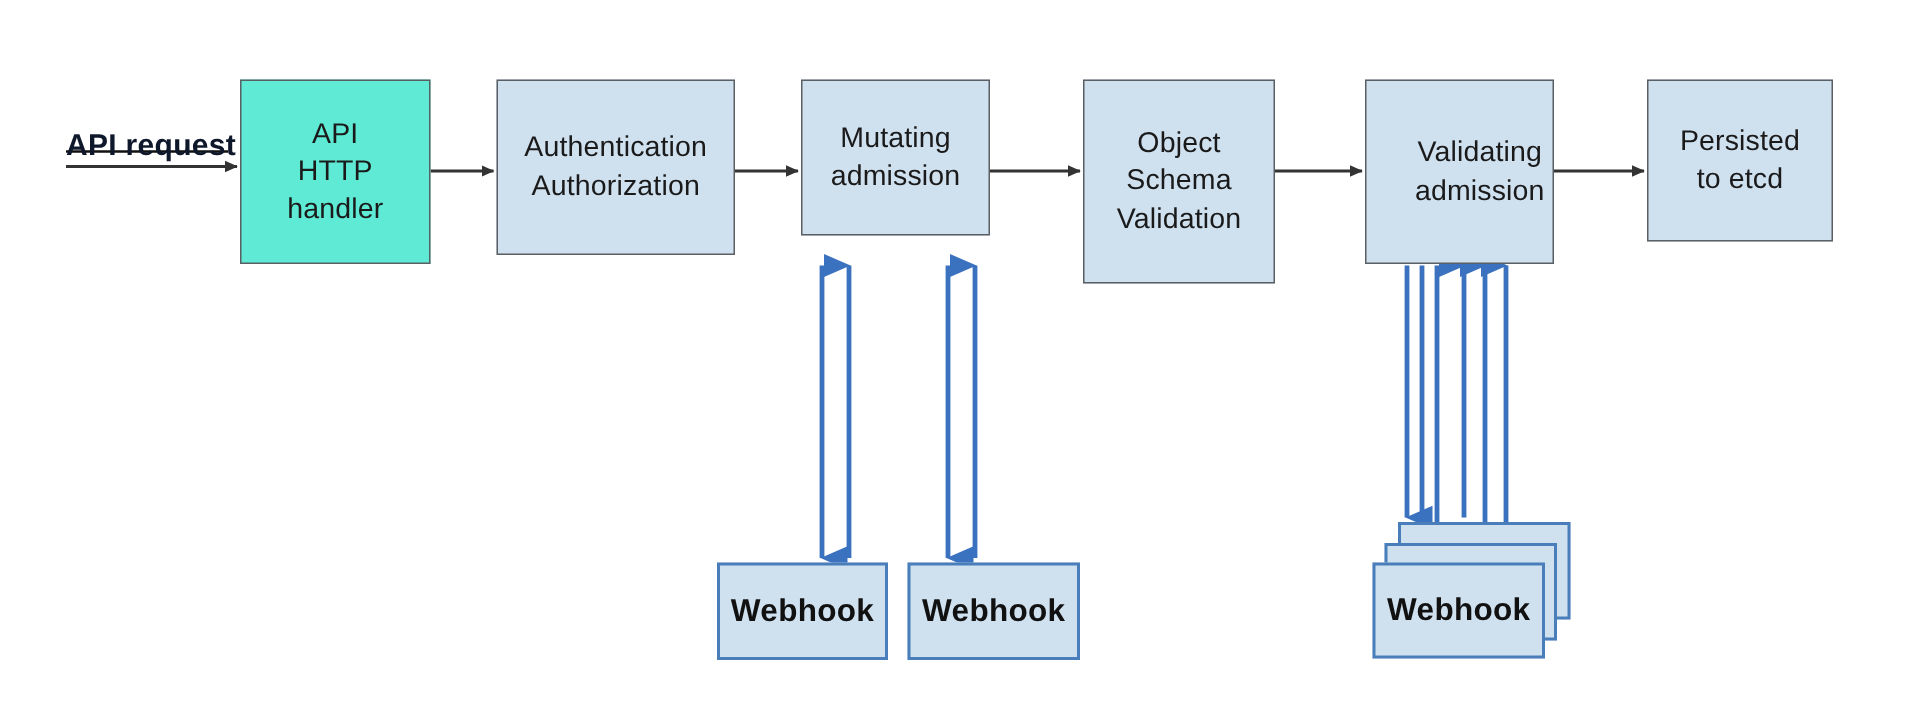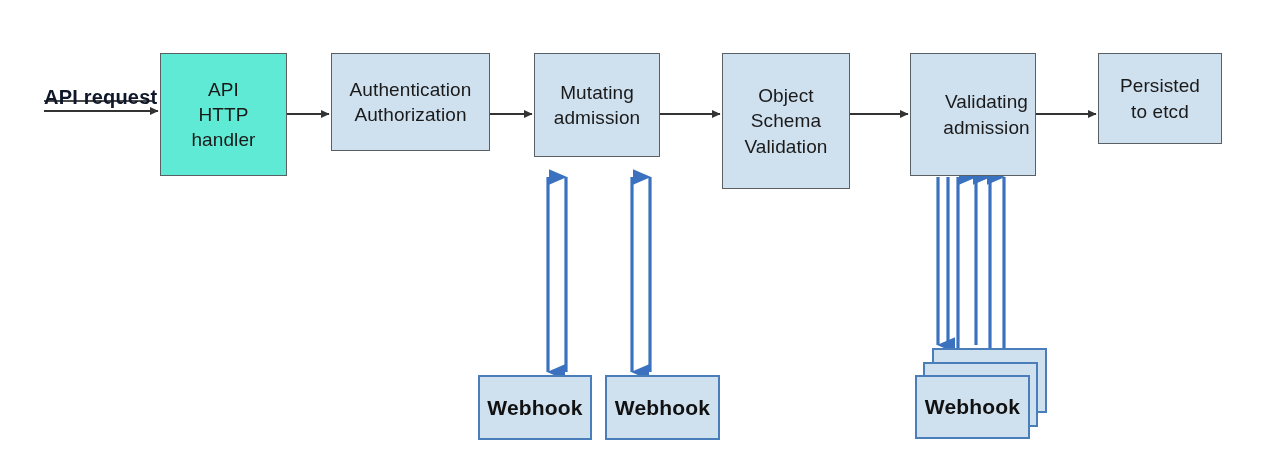--- a/index.html
+++ b/index.html
@@ -104,30 +104,30 @@
         <line x1="44" y1="101" x2="152" y2="101" stroke="#111111" stroke-width="1.6"></line>
       </g>
   </svg>
 
   <div class="edge-label" id="entry-label" style="left:44px; top:86px;">API request</div>
 
   <div id="nodes">
       <div class="node" style="left: 160px; top: 53px; width: 127px; height: 123px; background: #5eead4; border-color: rgb(90, 95, 99);">API
 HTTP
 handler</div>
-      <div class="node" style="left: 331px; top: 53px; width: 159px; height: 98px; background: rgb(207, 224, 239); border-color: rgb(90, 95, 99);">Authentication
+      <div class="node" style="left: 331px; top: 53px; width: 159px; height: 117px; background: rgb(207, 224, 239); border-color: rgb(90, 95, 99);">Authentication
 Authorization</div>
       <div class="node" style="left: 534px; top: 53px; width: 126px; height: 104px; background: rgb(207, 224, 239); border-color: rgb(90, 95, 99);">Mutating
 admission</div>
       <div class="node" style="left: 722px; top: 53px; width: 128px; height: 136px; background: rgb(207, 224, 239); border-color: rgb(90, 95, 99);">Object
 Schema
 Validation</div>
       <div class="node" style="left: 910px; top: 53px; width: 126px; height: 123px; background: rgb(207, 224, 239); border-color: rgb(90, 95, 99); padding-left: 27px;">Validating
 admission</div>
-      <div class="node" style="left: 1098px; top: 53px; width: 124px; height: 91px; background: rgb(207, 224, 239); border-color: rgb(90, 95, 99);">Persisted
+      <div class="node" style="left: 1098px; top: 53px; width: 124px; height: 108px; background: rgb(207, 224, 239); border-color: rgb(90, 95, 99);">Persisted
 to etcd</div>
     </div>
   <div id="webhooks">
       <div class="webhook" style="left: 478px; top: 375px; width: 114px; height: 65px; z-index: 10; background: rgb(207, 224, 239); border-color: rgb(74, 126, 187);">Webhook</div>
       <div class="webhook" style="left: 605px; top: 375px; width: 115px; height: 65px; z-index: 11; background: rgb(207, 224, 239); border-color: rgb(74, 126, 187);">Webhook</div>
       <div class="webhook ghost" style="left: 932px; top: 348px; width: 115px; height: 65px; z-index: 12; background: rgb(207, 224, 239); border-color: rgb(74, 126, 187);"></div>
       <div class="webhook ghost" style="left: 923px; top: 362px; width: 115px; height: 65px; z-index: 13; background: rgb(207, 224, 239); border-color: rgb(74, 126, 187);"></div>
       <div class="webhook" style="left: 915px; top: 375px; width: 115px; height: 64px; z-index: 14; background: rgb(207, 224, 239); border-color: rgb(74, 126, 187);">Webhook</div>
     </div>
 

